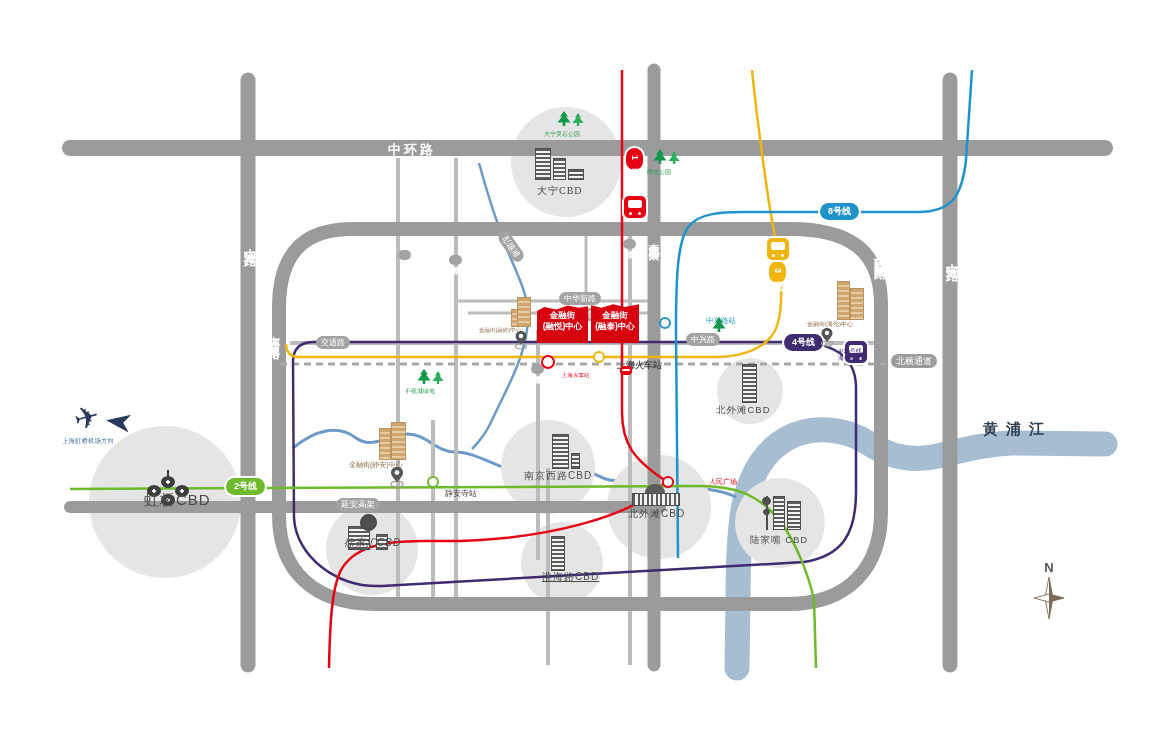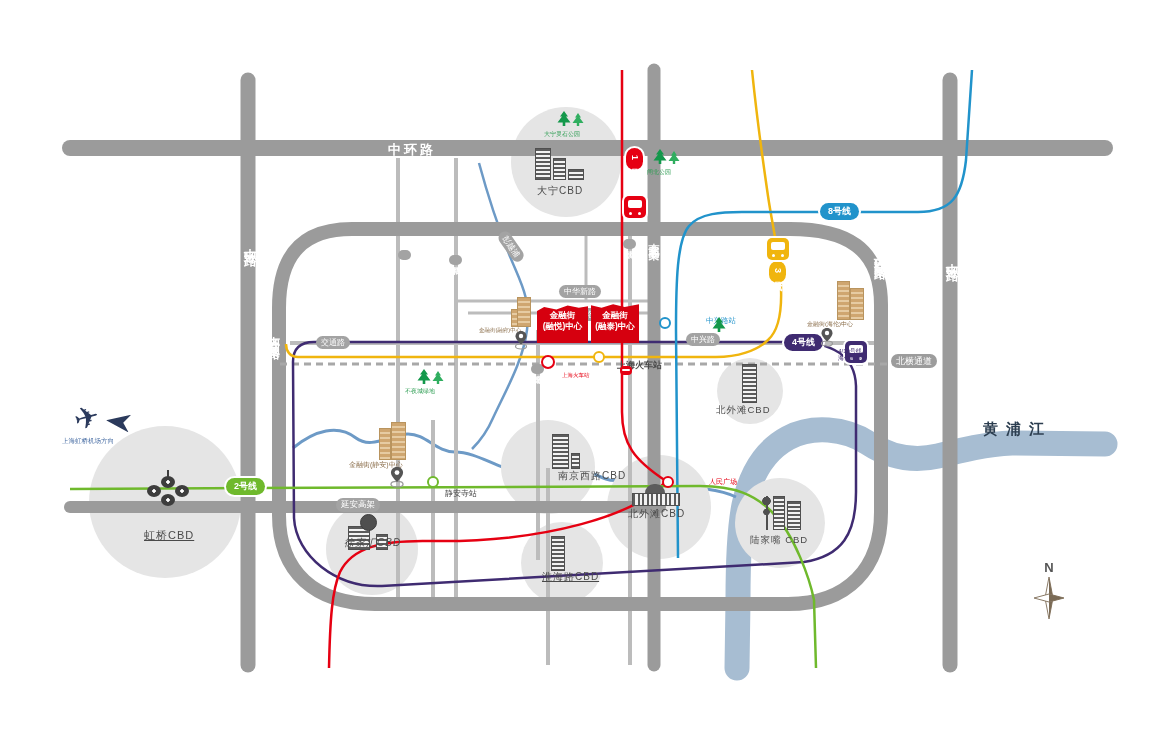--- a/index.html
+++ b/index.html
@@ -101,21 +101,21 @@
   <div class="roadlbl rv" style="left:241px;top:238px;">中环路</div>
   <div class="roadlbl rv" style="left:943px;top:253px;">中环路</div>
   <div class="roadlbl rv" style="left:265px;top:326px;font-size:12px;">内环高架路</div>
   <div class="roadlbl rv" style="left:871px;top:246px;font-size:12px;">内环高架路</div>
   <div class="roadlbl rv" style="left:646px;top:234px;font-size:11px;letter-spacing:2px;">南北高架</div>
   <div class="pill" style="left:336px;top:498px;font-size:8.5px;">延安高架</div>
   <div class="pill" style="left:891px;top:354px;font-size:9px;background:#9c9c9c;">北横通道</div>
 
   <div class="pill" style="left:316px;top:336px;">交通路</div>
   <div class="pill" style="left:686px;top:333px;">中兴路</div>
-  <div class="pill" style="left:559px;top:285px;">中华新路</div>
+  <div class="pill" style="left:559px;top:292px;">中华新路</div>
   <div class="pill" style="left:564px;top:308px;">裕通路</div>
   <div class="pill" style="left:494px;top:240px;transform:rotate(55deg);">彭越浦</div>
   <div class="pill pv" style="left:398px;top:250px;">沪太路</div>
   <div class="pill pv" style="left:449px;top:255px;">共和新路</div>
   <div class="pill pv" style="left:623px;top:239px;">大统路</div>
   <div class="pill pv" style="left:531px;top:364px;">恒丰北路</div>
 
   <div class="badge bv" style="left: 626px; top: 148px; background: rgb(230, 0, 18);">1号线</div>
   <div class="badge bv" style="left: 769px; top: 261px; background: rgb(240, 181, 14);">3号线</div>
   <div class="badge" style="left: 226px; top: 478px; background: rgb(111, 185, 44);">2号线</div>
@@ -156,47 +156,47 @@
   <div class="stlbl" style="left:413px;top:488px;text-align:center;">静安寺站</div>
 
   <div class="stlbl" style="left:806px;top:348px;font-size:6px;line-height:1.2;text-align:center;">
     <span style="color: rgb(63, 43, 113);">4/10号线</span><br>
     <span style="color: rgb(63, 43, 113);">海伦路站</span>
   </div>
 
   <div class="icon-cluster" style="left:535px;top:148px;">
     <span class="tw" style="width:14px;height:30px;"></span><span class="tw" style="width:11px;height:20px;"></span><span class="tw" style="width:14px;height:9px;"></span>
   </div>
-  <div class="cbdlbl" style="left:537px;top:184px;">大宁CBD</div>
+  <div class="cbdlbl" style="left:537px;top:184px;font-family:Liberation Serif, serif;">大宁CBD</div>
 
   <div class="icon-cluster" style="left:146px;top:476px;width:44px;height:32px;">
     <span class="petal" style="left:15px;top:0;"></span>
     <span class="petal" style="left:1px;top:9px;"></span>
     <span class="petal" style="left:29px;top:9px;"></span>
     <span class="petal" style="left:15px;top:18px;"></span>
     <span style="position:absolute;left:21px;top:-6px;width:2px;height:8px;background:#3d3d3d;"></span>
   </div>
-  <div class="cbdlbl" style="left:144px;top:528px;font-size:11px;text-decoration:underline;">虹桥CBD</div>
+  <div class="cbdlbl" style="left:144px;top:491px;font-size:15px;">虹桥CBD</div>
 
   <div class="icon-cluster" style="left:348px;top:518px;width:44px;height:32px;">
     <span class="tw" style="width:20px;height:22px;position:absolute;left:0;bottom:0;"></span>
     <span style="position:absolute;left:12px;top:-4px;width:15px;height:15px;border-radius:50%;background:#4f4f4f;border:1px solid #3d3d3d;"></span>
     <span class="tw" style="width:10px;height:14px;position:absolute;left:28px;bottom:0;"></span>
   </div>
   <div class="cbdlbl" style="left:344px;top:536px;font-style:italic;">徐家汇CBD</div>
 
   <div class="icon-cluster" style="left:551px;top:536px;">
     <span class="tw" style="width:12px;height:33px;"></span>
   </div>
   <div class="cbdlbl" style="left:542px;top:570px;text-decoration:underline;">淮海路CBD</div>
 
   <div class="icon-cluster" style="left:552px;top:434px;">
     <span class="tw" style="width:15px;height:33px;"></span><span class="tw" style="width:7px;height:14px;"></span>
   </div>
-  <div class="cbdlbl" style="left:558px;top:469px;">南京西路CBD</div>
+  <div class="cbdlbl" style="left:524px;top:469px;">南京西路CBD</div>
 
   <div class="icon-cluster" style="left:632px;top:484px;width:46px;height:22px;">
     <span style="position:absolute;left:13px;top:0;width:20px;height:9px;border-radius:10px 10px 0 0;background:#5c5c5c;"></span>
     <span style="position:absolute;left:0;bottom:0;width:46px;height:11px;background:repeating-linear-gradient(90deg,#5c5c5c 0 2px,#f3f3f3 2px 4.5px);border:1px solid #4f4f4f;"></span>
   </div>
   <div class="cbdlbl" style="left:628px;top:507px;">北外滩CBD</div>
 
   <div class="icon-cluster" style="left:742px;top:364px;">
     <span class="tw" style="width:13px;height:37px;"></span>
   </div>

